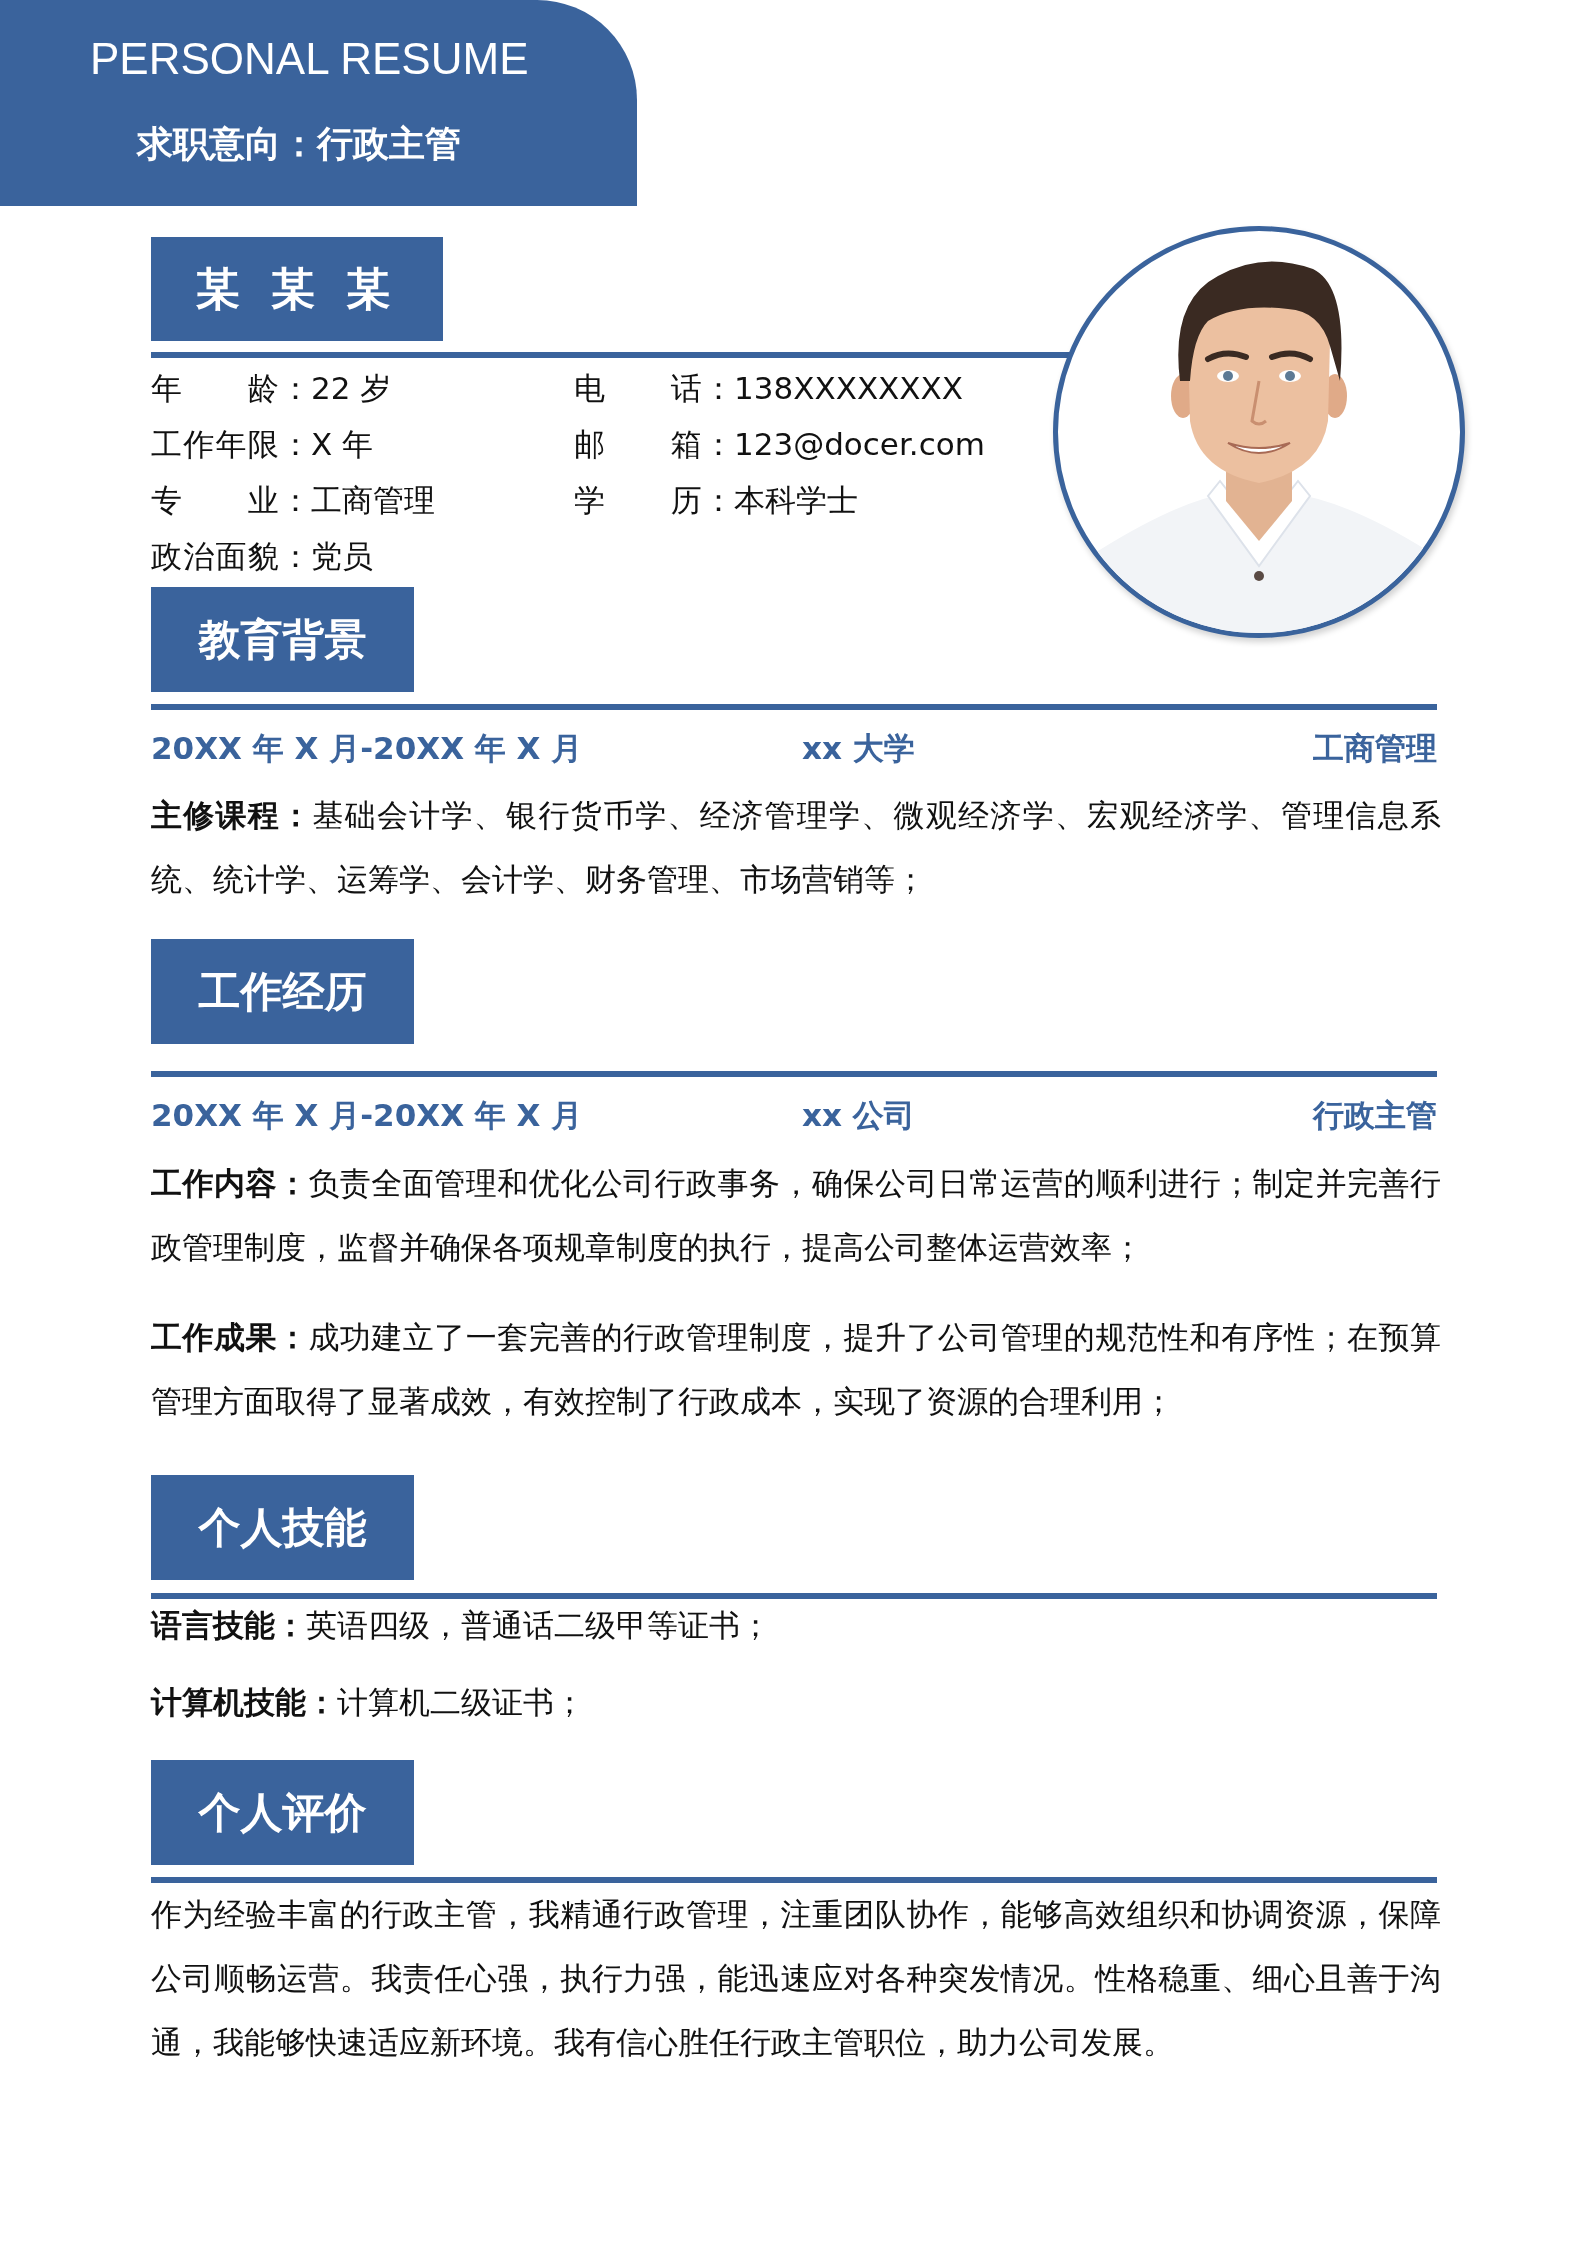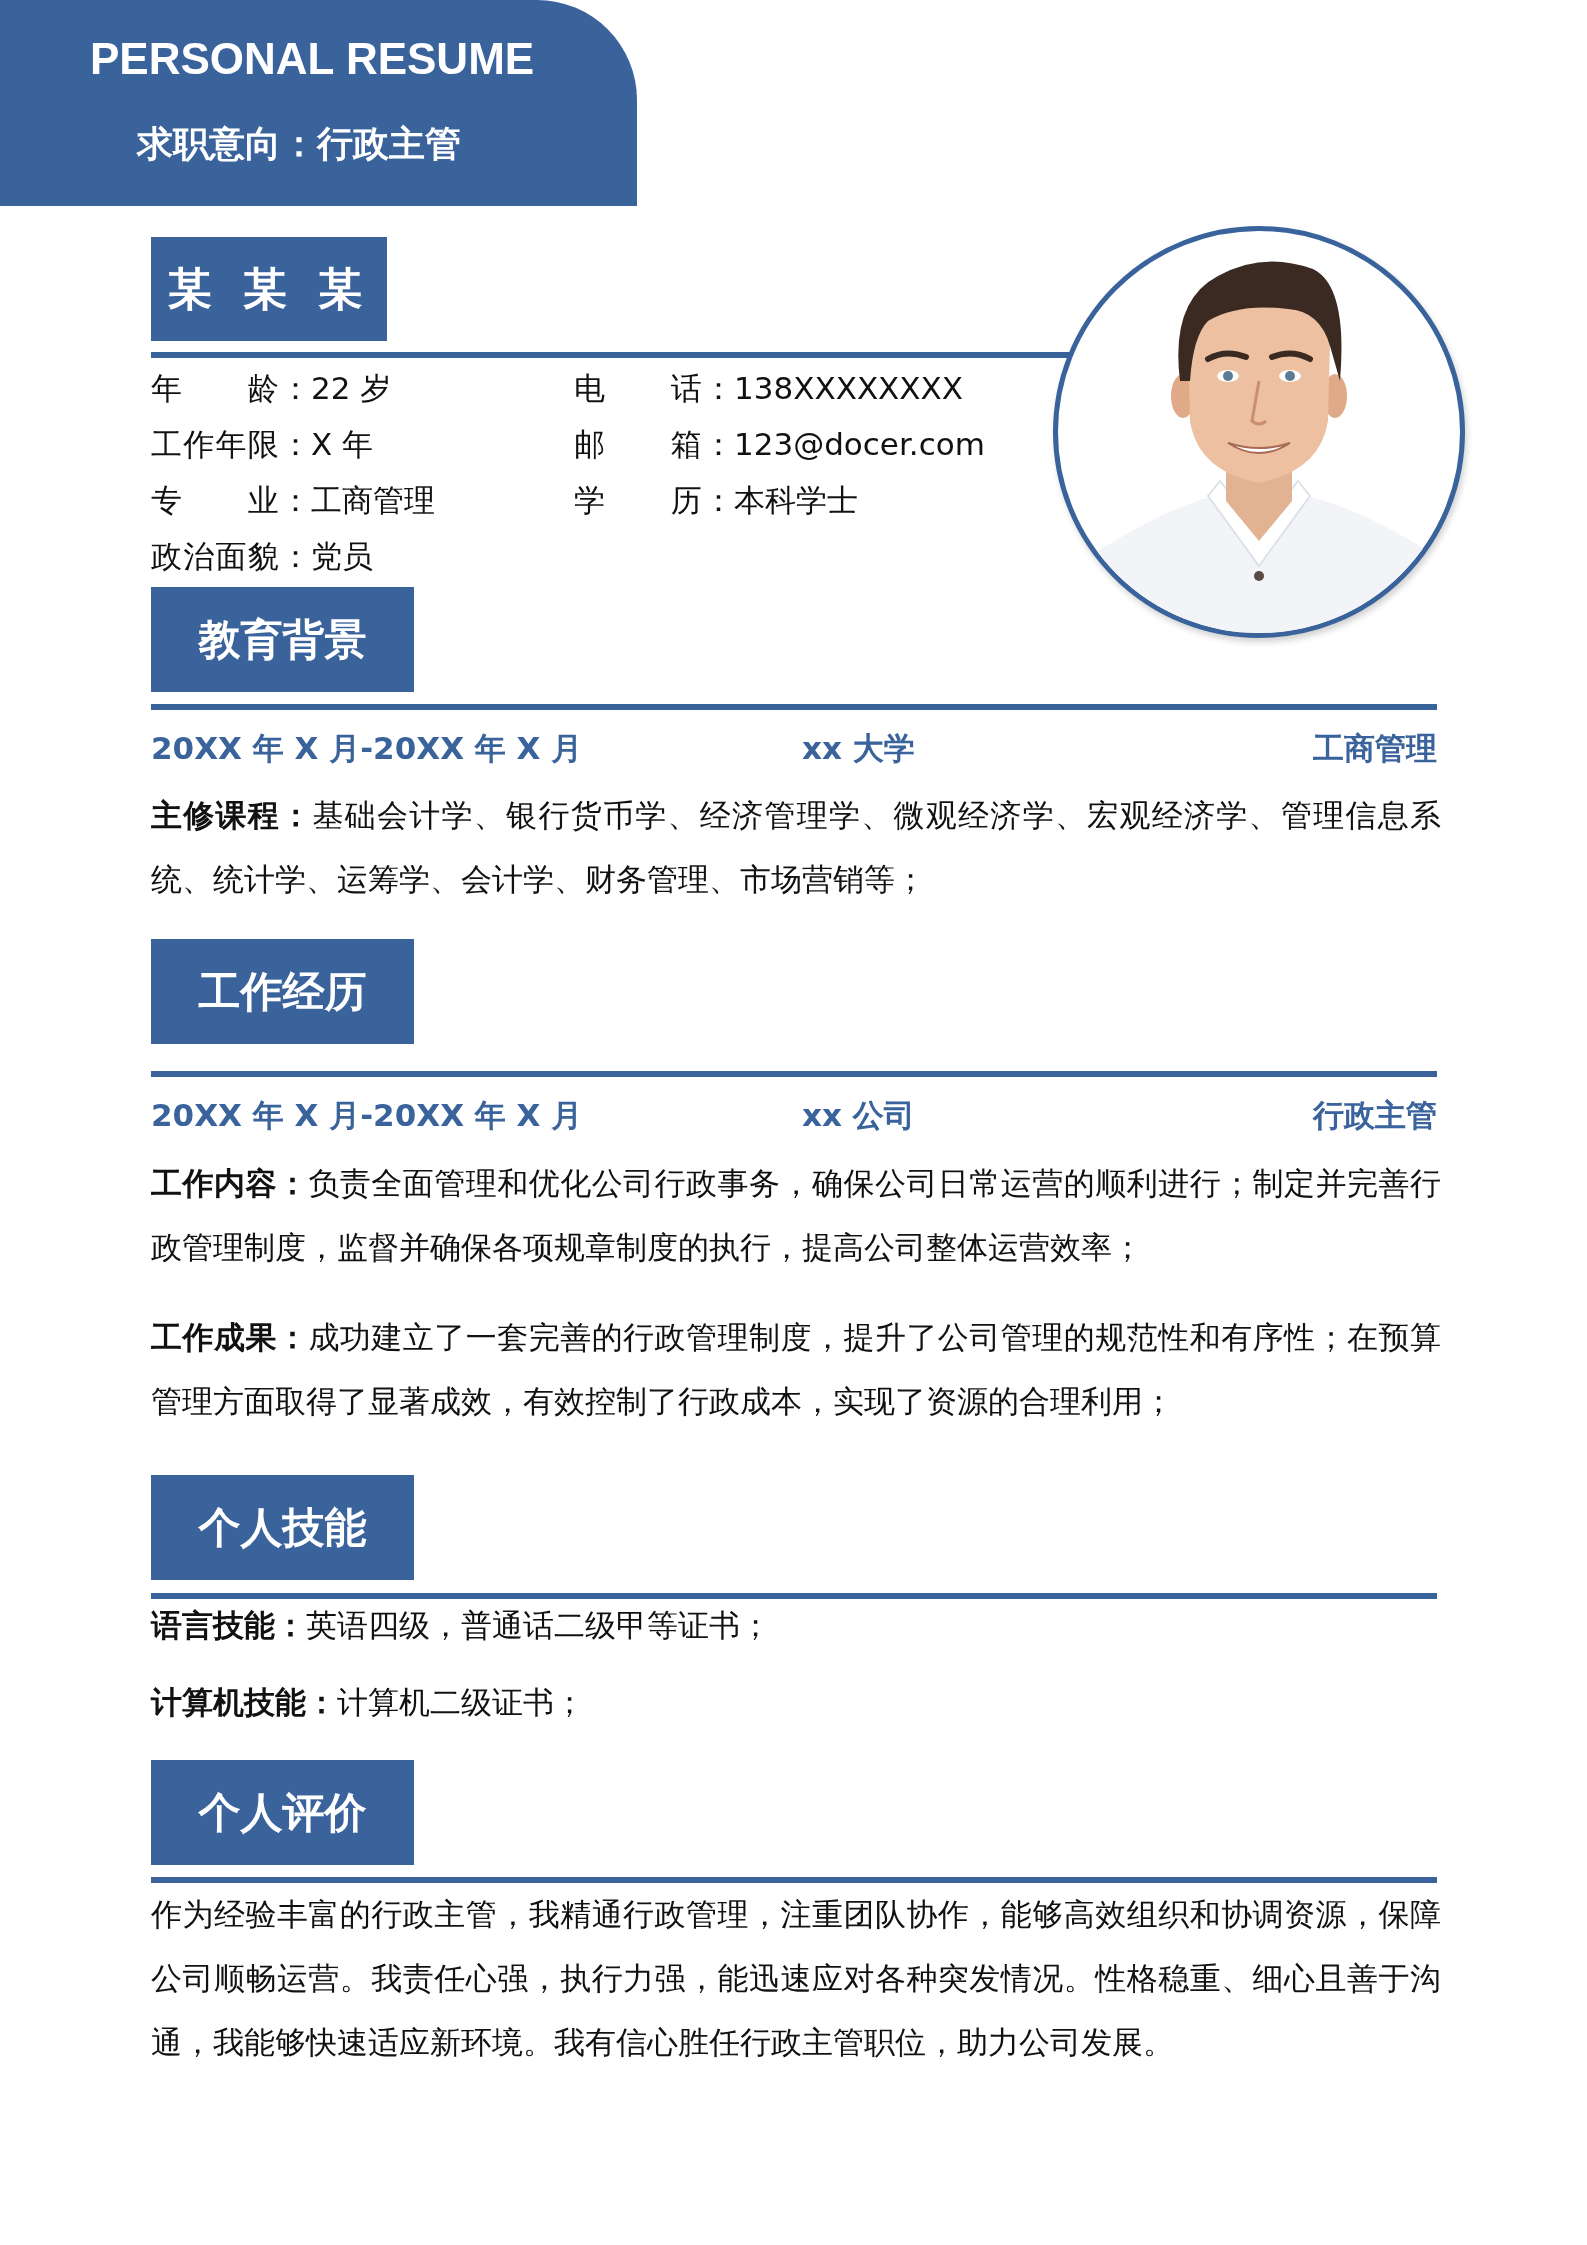--- a/index.html
+++ b/index.html
@@ -7,30 +7,30 @@
       width: 1587px; height: 2245px; position: relative; overflow: hidden;
       font-family: "DejaVu Sans", "Liberation Sans", sans-serif;
       color: #111111;
     }
     .hdr {
       position: absolute; left: 0; top: 0; width: 637px; height: 206px;
       background: #3a639c; border-top-right-radius: 100px;
     }
     .hdr-title {
       position: absolute; left: 90px; top: 34px;
-      font-family: "Liberation Sans", sans-serif; font-weight: bold;
+      font-family: "Liberation Sans", sans-serif; font-weight: normal;
       font-size: 44px; color: #ffffff; letter-spacing: 0px;
       white-space: nowrap;
     }
     .hdr-sub {
       position: absolute; left: 137px; top: 120px;
       font-weight: bold; font-size: 36px; color: #ffffff; white-space: nowrap;
     }
     .name-box {
-      position: absolute; left: 151px; top: 237px; width: 236px; height: 104px;
+      position: absolute; left: 151px; top: 237px; width: 292px; height: 104px;
       background: #3a639c; color: #fff;
       display: flex; align-items: center; justify-content: center;
       font-weight: bold; font-size: 44px; letter-spacing: 8px;
     }
     .sec-box {
       position: absolute; left: 151px; width: 263px; height: 105px;
       background: #3a639c; color: #fff;
       display: flex; align-items: center; justify-content: center;
       font-weight: bold; font-size: 42px;
     }

